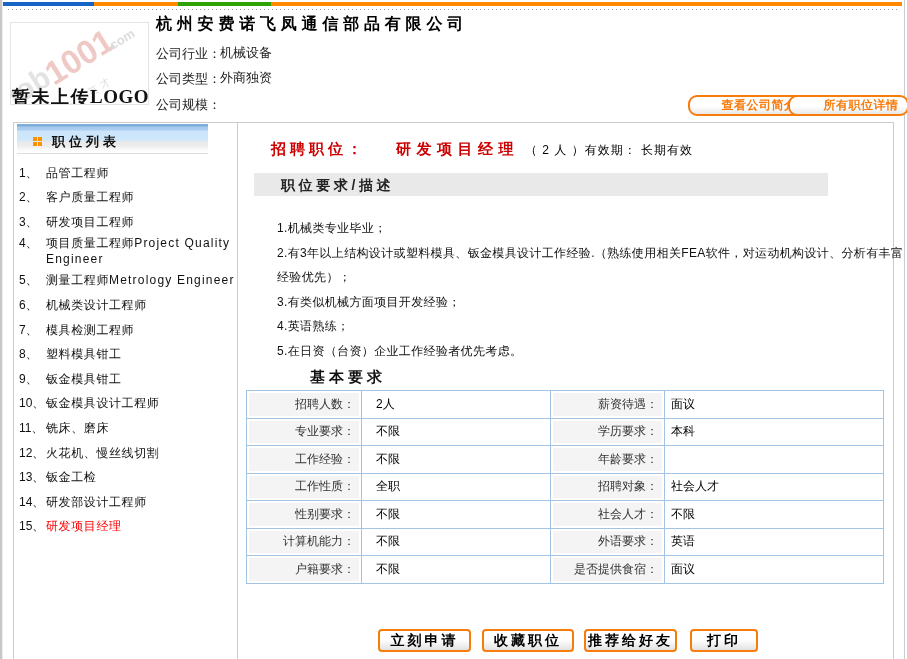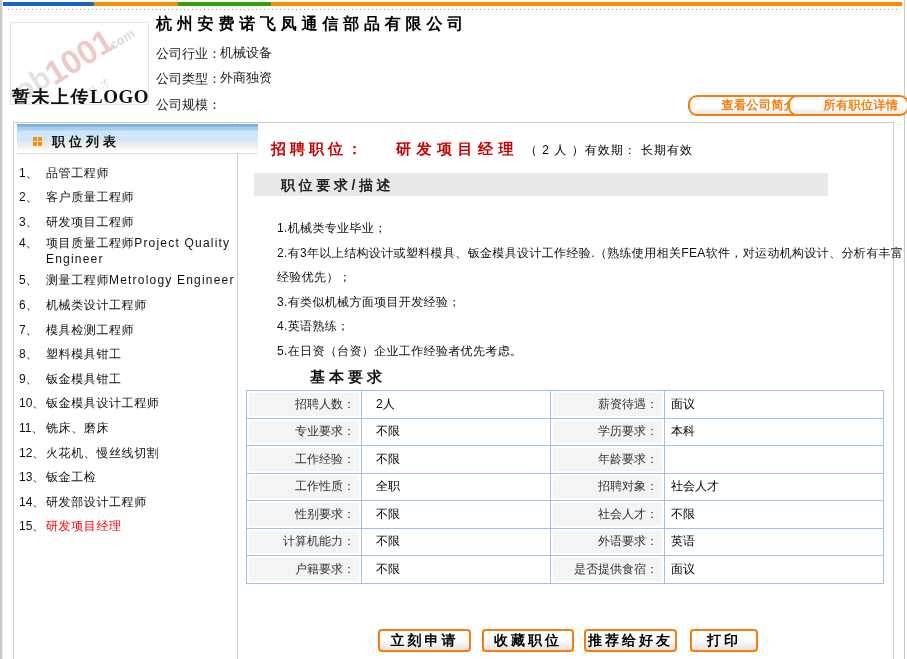--- a/index.html
+++ b/index.html
@@ -28,21 +28,21 @@
 .obtn{height:17px;border:2px solid #f87c0c;border-radius:9px;color:#f87c0c;font-size:12px;font-weight:bold;
  text-align:center;line-height:17px;background:linear-gradient(#fff 55%,#e9e9e9);letter-spacing:0.5px;padding-left:25px;}
 #btnTop1{left:688px;top:95px;width:88px;}
 #btnTop2{left:788px;top:95px;width:92px;}
 
 #frameTop{left:13px;top:122px;width:881px;height:1px;background:#ccc;}
 #frameL{left:13px;top:122px;width:1px;height:537px;background:#ccc;}
 #frameR{left:893px;top:122px;width:1px;height:537px;background:#ccc;}
 #sideR{left:237px;top:122px;width:1px;height:537px;background:#ccc;}
 
-#shead{left:17px;top:124px;width:241px;height:29px;
+#shead{left:17px;top:124px;width:191px;height:29px;
  background:linear-gradient(180deg,#7fadda 0,#7fadda 2px,#a5caee 3px,#abcef1 6px,#cde5fa 7px,#cfe7fb 16px,#e9e9e9 18px,#ededed 22px,#fbfbfb 26px,#fff 29px);
  border-bottom:1px solid #ddd;}
 .sq{position:absolute;width:4px;height:4px;background:#ff9000;}
 #shead .t{position:absolute;left:35px;top:9px;font-size:13px;font-weight:bold;color:#111;letter-spacing:4px;}
 #slist{left:14px;top:161px;width:223px;font-size:12px;color:#111;}
 #slist .li{display:flex;padding:4.5px 0;line-height:15.6px;}
 #slist .li2{padding:1.5px 0;}
 #slist .num{width:27px;padding-left:5px;text-align:left;flex:none;}
 #slist .tt{margin-left:0;width:191px;letter-spacing:0.6px;white-space:nowrap;}
 #slist .red{color:#f00;}

